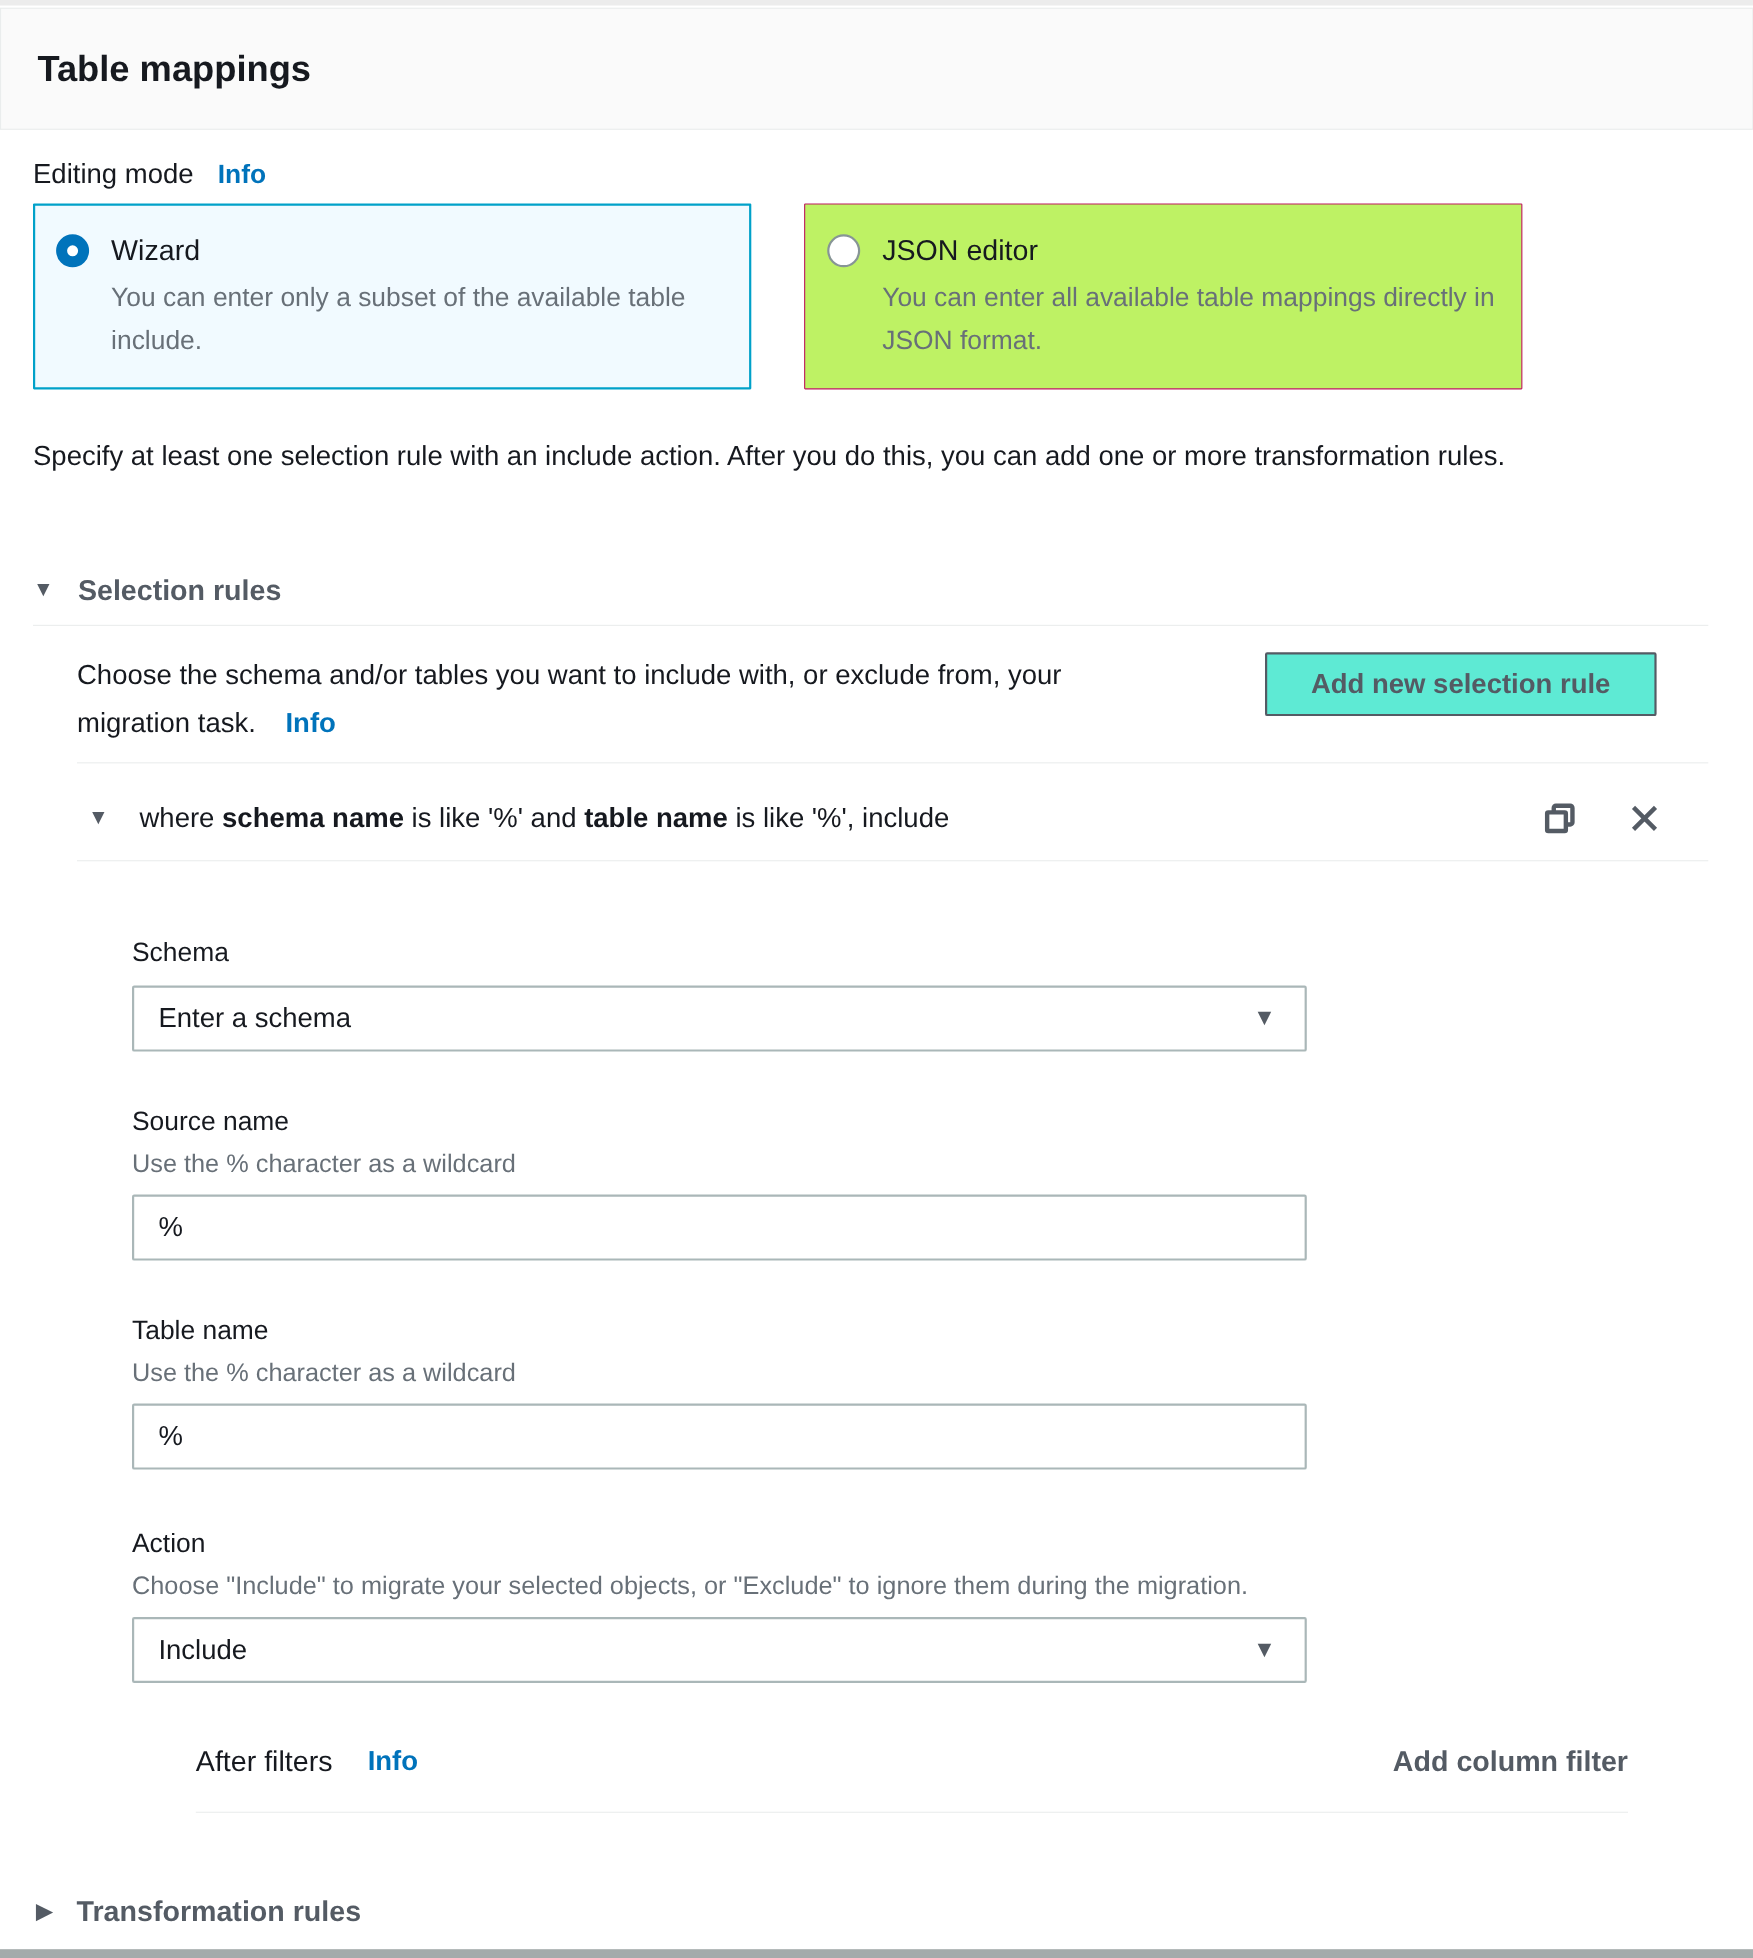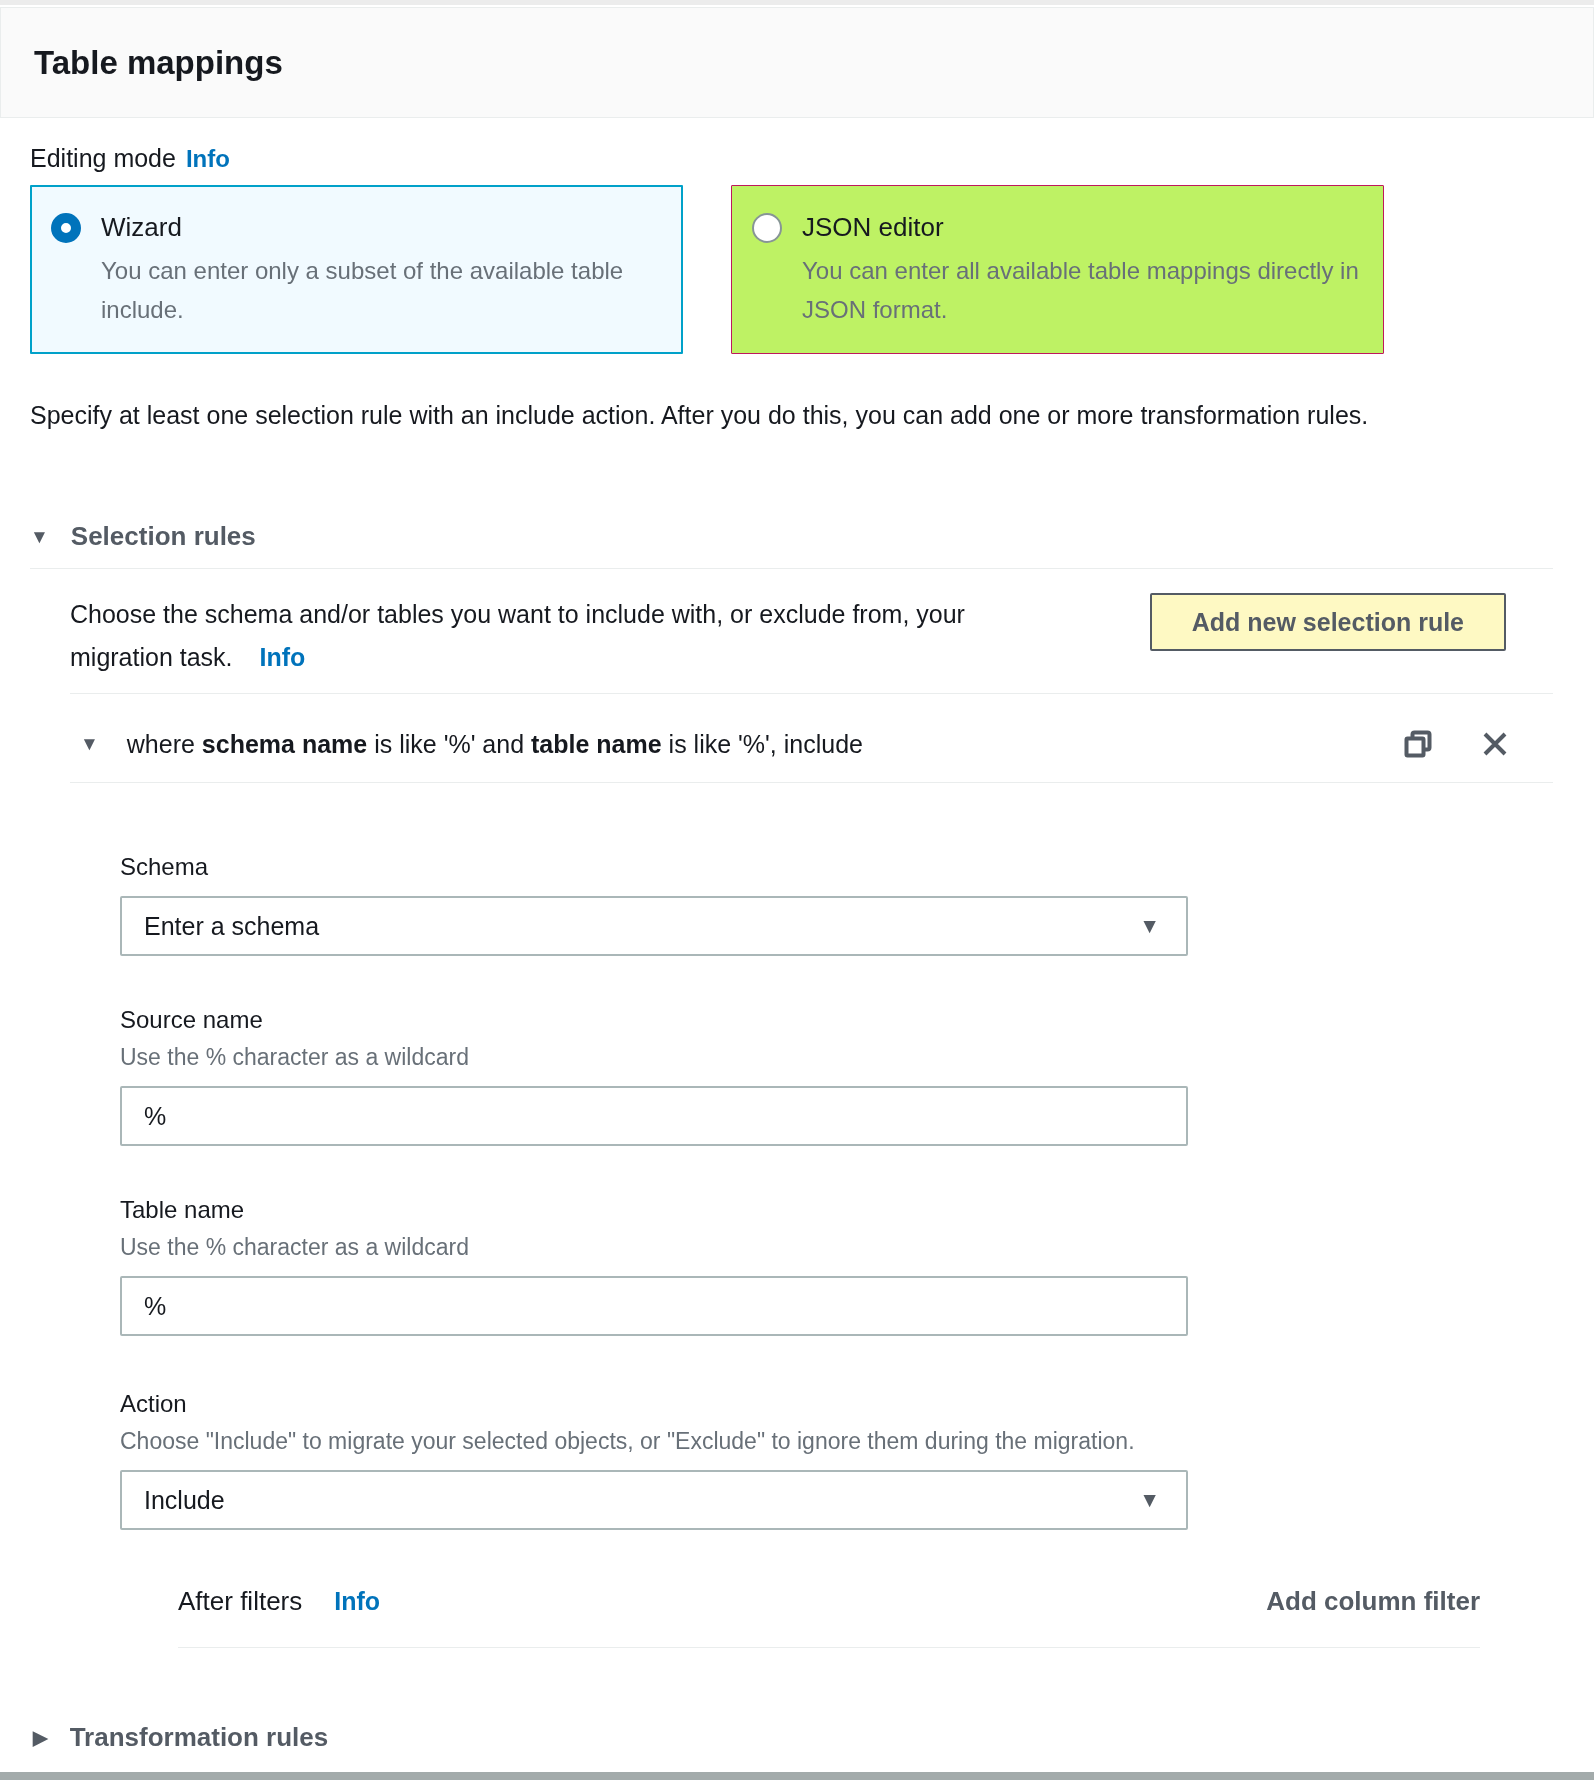--- a/index.html
+++ b/index.html
@@ -20,21 +20,21 @@
     height: 111px;
     display: flex; align-items: center;
     padding: 0 33px;
   }
   .panel-title { font-size: 33px; font-weight: 700; color: #16191f; }
 
   .main { padding: 0 30px; }
 
   .editing-mode-row {
     margin-top: 26px;
-    display: flex; align-items: baseline; gap: 10px;
+    display: flex; align-items: baseline; gap: 22px;
     font-size: 25px;
   }
   .info-link {
     color: #0073bb; font-weight: 700; font-size: 24px;
     text-decoration: none; cursor: pointer;
   }
 
   .cards { display: flex; gap: 48px; margin-top: 12px; }
   .card {
     width: 653px; min-height: 135px;
@@ -72,21 +72,21 @@
   .section-divider { margin-top: 16px; width: 1523px; }
 
   .rule-section { margin-left: 40px; width: 1483px; }
 
   .choose-row { margin-top: 24px; display: flex; align-items: flex-start; }
   .choose-text { width: 910px; font-size: 25px; line-height: 43px; color: #16191f; }
   .choose-text .info-link { margin-left: 20px; font-size: 25px; }
   .add-rule-btn {
     margin-left: auto; margin-right: 47px;
     height: 58px; padding: 0 40px;
-    background: #fef9c3; border: 2px solid #545b64; border-radius: 2px;
+    background: #5eead4; border: 2px solid #545b64; border-radius: 2px;
     color: #545b64; font-weight: 700; font-size: 25px;
     font-family: "Liberation Sans", sans-serif;
     white-space: nowrap; cursor: pointer;
   }
   .rule-divider { margin-top: 14px; width: 100%; }
 
   .where-row { margin-top: 34px; display: flex; align-items: center; }
   .where-caret { margin-left: 10px; }
   .where-text { margin-left: 28px; font-size: 25px; color: #16191f; }
   .where-text b { font-weight: 700; }

